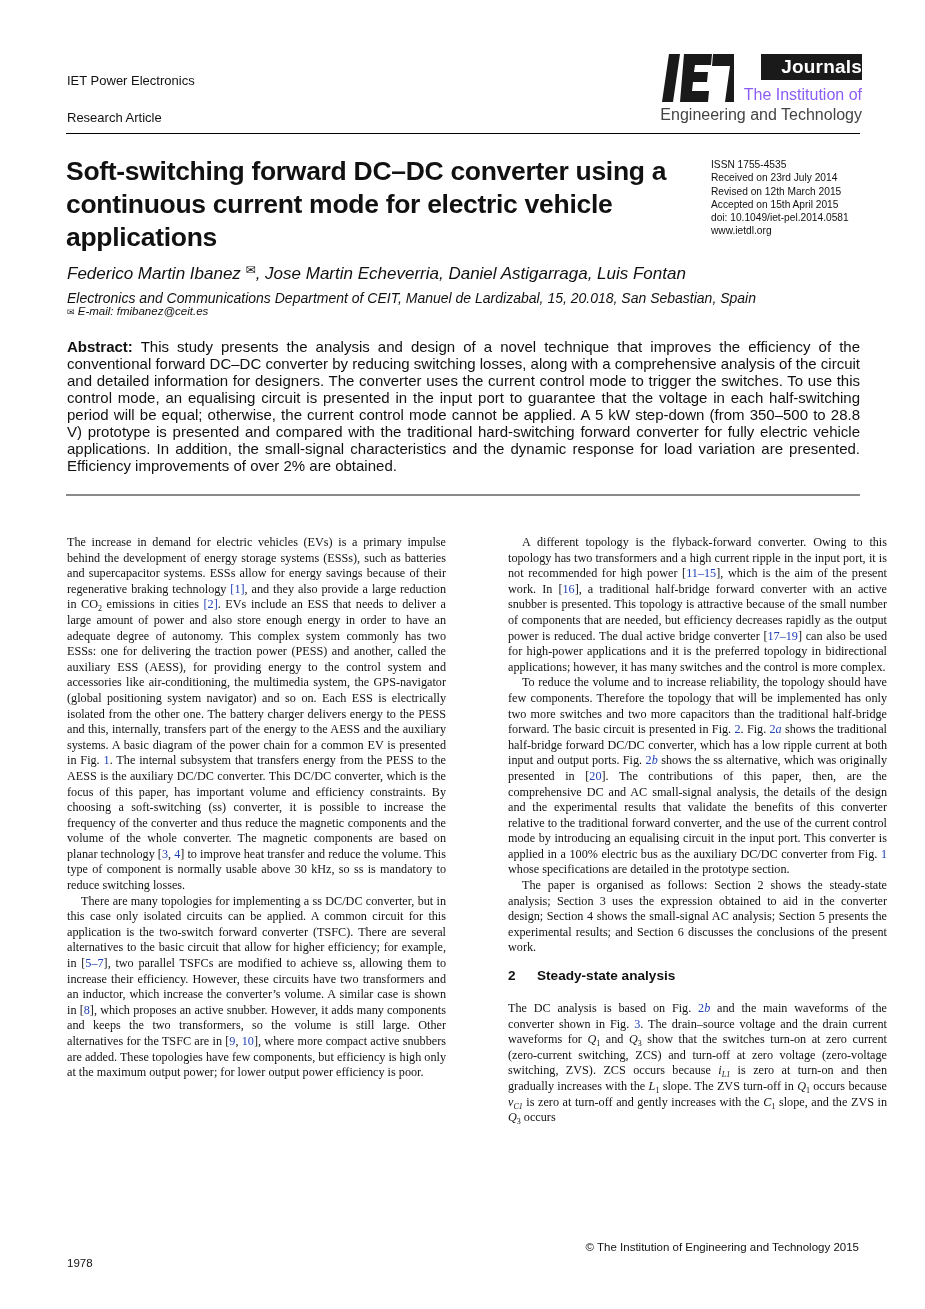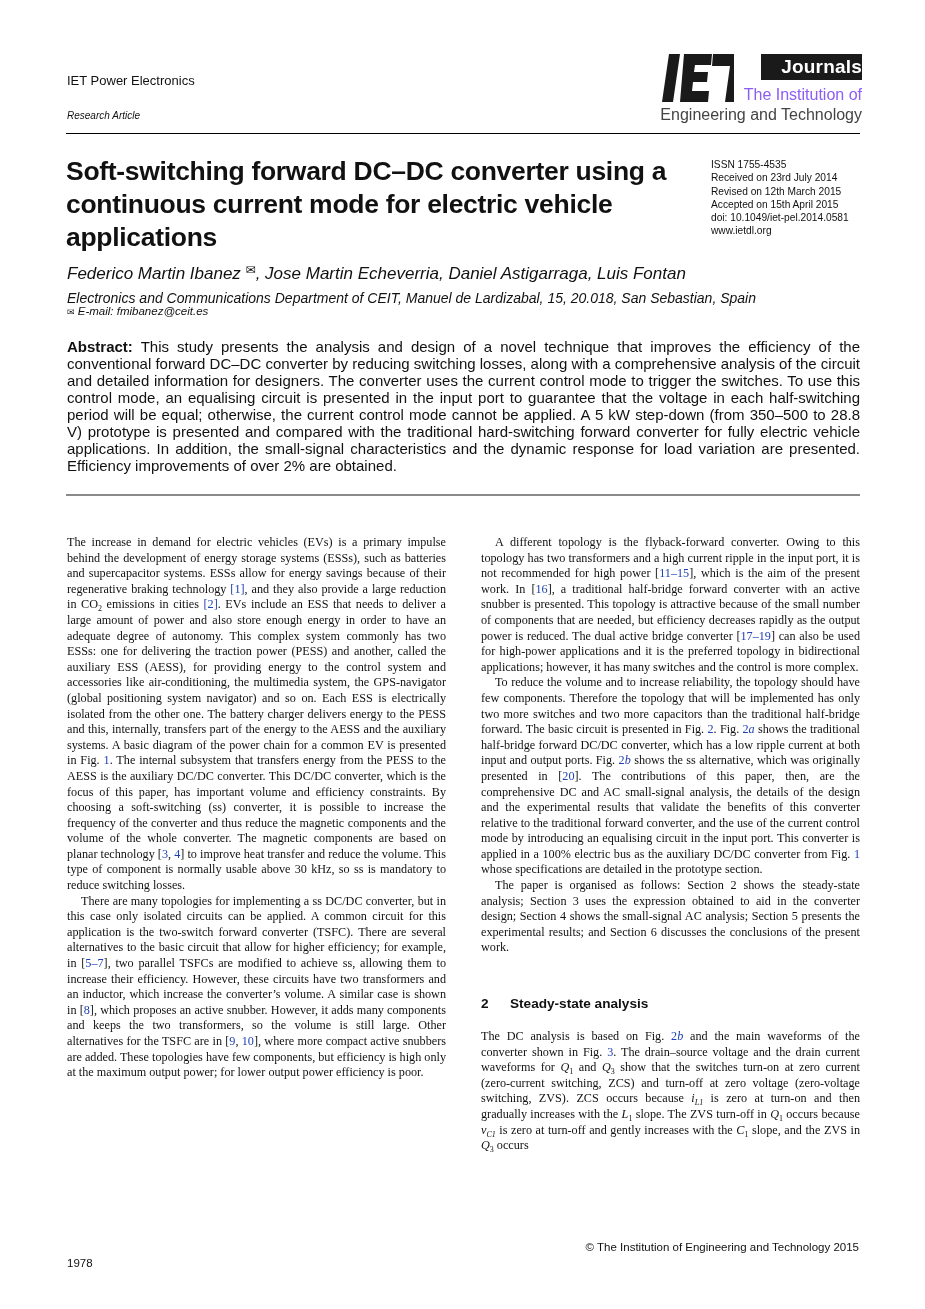--- a/index.html
+++ b/index.html
@@ -3,21 +3,21 @@
 <meta charset="utf-8">
 <style>
   html, body { margin: 0; padding: 0; background: #ffffff; }
   body { width: 925px; height: 1309px; position: relative; overflow: hidden; color: #111; }
   .sans { font-family: "Liberation Sans", "DejaVu Sans", sans-serif; }
   .serif { font-family: "Liberation Serif", "DejaVu Serif", serif; }
   .abs { position: absolute; }
 
   
   #journal-name { left: 67px; top: 73px; font-size: 13px; }
-  #article-type { left: 67px; top: 110px; font-size: 10px; font-style: italic; }
+  #article-type { left: 67px; top: 110px; font-size: 13px; }
   #header-rule { left: 66px; top: 133px; width: 794px; height: 0; border-top: 1.5px solid #000; }
 
   
   #logo { left: 662px; top: 54px; width: 200px; height: 74px; }
   #logo .iet-mark { position: absolute; left: 0; top: 0; width: 72px; height: 48px; }
   #logo .journals-box { position: absolute; left: 99px; top: 0; width: 101px; height: 26px; background: #1a1a1a; color: #fff;
     font-family: "Liberation Sans", sans-serif; font-weight: bold; font-size: 19px; line-height: 26px; text-align: right; letter-spacing: 0.2px; }
   #logo .inst-line1 { position: absolute; right: 0; top: 32px; font-size: 16px; color: #8b5cf6; white-space: nowrap; text-align: center; }
   #logo .inst-line2 { position: absolute; right: 0; top: 52px; font-size: 16px; color: #444; white-space: nowrap; margin-left: 32px; }
 
@@ -35,21 +35,21 @@
   #email .env { font-style: normal; font-size: 9px; }
 
   
   #abstract { left: 67px; top: 338px; width: 793px; font-size: 15px; line-height: 17px; text-align: justify; }
   #abstract b { font-weight: bold; }
   #abstract-rule { left: 66px; top: 494px; width: 794px; height: 0; border-top: 2px solid #8a8a8a; }
 
   
   .col { position: absolute; width: 379px; font-size: 12.2px; line-height: 15.6px; text-align: justify; }
   #col-left { left: 67px; top: 535px; }
-  #col-right { left: 481px; top: 535px; }
+  #col-right { left: 508px; top: 535px; }
   .sec-head { font-family: "Liberation Sans", sans-serif; font-weight: bold; font-size: 13.6px; margin: 0 0 17px 0; line-height: 16px; }
   .sec-head .num { display: inline-block; width: 29px; }
   .col p { margin: 0; }
   .col p.indent { text-indent: 14px; }
   .ref { color: #1f3fb5; }
   sub { font-size: 8px; vertical-align: -3px; line-height: 0; }
   .mi { font-style: italic; }
 
   
   #footer-page { left: 67px; top: 1257px; font-size: 11.5px; }
@@ -101,21 +101,21 @@
 <div id="col-left" class="col serif">
   <p><span>The increase in demand for electric vehicles (EVs) is a primary impulse behind the development of energy storage systems (ESSs), such as batteries and supercapacitor systems. ESSs allow for energy savings because of their regenerative braking technology </span><span class="ref">[1]</span><span>, and they also provide a large reduction in CO</span><sub>2</sub><span> emissions in cities </span><span class="ref">[2]</span><span>. EVs include an ESS that needs to deliver a large amount of power and also store enough energy in order to have an adequate degree of autonomy. This complex system commonly has two ESSs: one for delivering the traction power (PESS) and another, called the auxiliary ESS (AESS), for providing energy to the control system and accessories like air-conditioning, the multimedia system, the GPS-navigator (global positioning system navigator) and so on. Each ESS is electrically isolated from the other one. The battery charger delivers energy to the PESS and this, internally, transfers part of the energy to the AESS and the auxiliary systems. A basic diagram of the power chain for a common EV is presented in Fig. </span><span class="ref">1</span><span>. The internal subsystem that transfers energy from the PESS to the AESS is the auxiliary DC/DC converter. This DC/DC converter, which is the focus of this paper, has important volume and efficiency constraints. By choosing a soft-switching (ss) converter, it is possible to increase the frequency of the converter and thus reduce the magnetic components and the volume of the whole converter. The magnetic components are based on planar technology [</span><span class="ref">3</span><span>, </span><span class="ref">4</span><span>] to improve heat transfer and reduce the volume. This type of component is normally usable above 30 kHz, so ss is mandatory to reduce switching losses.</span></p>
   <p class="indent"><span>There are many topologies for implementing a ss DC/DC converter, but in this case only isolated circuits can be applied. A common circuit for this application is the two-switch forward converter (TSFC). There are several alternatives to the basic circuit that allow for higher efficiency; for example, in [</span><span class="ref">5–7</span><span>], two parallel TSFCs are modified to achieve ss, allowing them to increase their efficiency. However, these circuits have two transformers and an inductor, which increase the converter’s volume. A similar case is shown in [</span><span class="ref">8</span><span>], which proposes an active snubber. However, it adds many components and keeps the two transformers, so the volume is still large. Other alternatives for the TSFC are in [</span><span class="ref">9</span><span>, </span><span class="ref">10</span><span>], where more compact active snubbers are added. These topologies have few components, but efficiency is high only at the maximum output power; for lower output power efficiency is poor.</span></p>
 </div>
 
 <div id="col-right" class="col serif">
   <p class="indent"><span>A different topology is the flyback-forward converter. Owing to this topology has two transformers and a high current ripple in the input port, it is not recommended for high power [</span><span class="ref">11–15</span><span>], which is the aim of the present work. In [</span><span class="ref">16</span><span>], a traditional half-bridge forward converter with an active snubber is presented. This topology is attractive because of the small number of components that are needed, but efficiency decreases rapidly as the output power is reduced. The dual active bridge converter [</span><span class="ref">17–19</span><span>] can also be used for high-power applications and it is the preferred topology in bidirectional applications; however, it has many switches and the control is more complex.</span></p>
   <p class="indent"><span>To reduce the volume and to increase reliability, the topology should have few components. Therefore the topology that will be implemented has only two more switches and two more capacitors than the traditional half-bridge forward. The basic circuit is presented in Fig. </span><span class="ref">2</span><span>. Fig. </span><span class="ref"><span>2</span><i>a</i></span><span> shows the traditional half-bridge forward DC/DC converter, which has a low ripple current at both input and output ports. Fig. </span><span class="ref"><span>2</span><i>b</i></span><span> shows the ss alternative, which was originally presented in [</span><span class="ref">20</span><span>]. The contributions of this paper, then, are the comprehensive DC and AC small-signal analysis, the details of the design and the experimental results that validate the benefits of this converter relative to the traditional forward converter, and the use of the current control mode by introducing an equalising circuit in the input port. This converter is applied in a 100% electric bus as the auxiliary DC/DC converter from Fig. </span><span class="ref">1</span><span> whose specifications are detailed in the prototype section.</span></p>
   <p class="indent">The paper is organised as follows: Section 2 shows the steady-state analysis; Section 3 uses the expression obtained to aid in the converter design; Section 4 shows the small-signal AC analysis; Section 5 presents the experimental results; and Section 6 discusses the conclusions of the present work.</p>
 
-  <div class="sec-head" style="margin-top:40px;">
+  <div class="sec-head" style="margin-top:12px;">
     <span class="num">2</span><span>Steady-state analysis</span>
   </div>
   <p><span>The DC analysis is based on Fig. </span><span class="ref"><span>2</span><i>b</i></span><span> and the main waveforms of the converter shown in Fig. </span><span class="ref">3</span><span>. The drain–source voltage and the drain current waveforms for </span><span class="mi">Q</span><sub>1</sub><span> and </span><span class="mi">Q</span><sub>3</sub><span> show that the switches turn-on at zero current (zero-current switching, ZCS) and turn-off at zero voltage (zero-voltage switching, ZVS). ZCS occurs because </span><span class="mi">i</span><sub class="mi">L1</sub><span> is zero at turn-on and then gradually increases with the </span><span class="mi">L</span><sub>1</sub><span> slope. The ZVS turn-off in </span><span class="mi">Q</span><sub>1</sub><span> occurs because </span><span class="mi">v</span><sub class="mi">C1</sub><span> is zero at turn-off and gently increases with the </span><span class="mi">C</span><sub>1</sub><span> slope, and the ZVS in </span><span class="mi">Q</span><sub>3</sub><span> occurs</span></p>
 </div>
 
 <div id="footer-page" class="abs sans">1978</div>
 <div id="footer-cite" class="abs sans">
   <div>© The Institution of Engineering and Technology 2015</div>
 </div>
 

